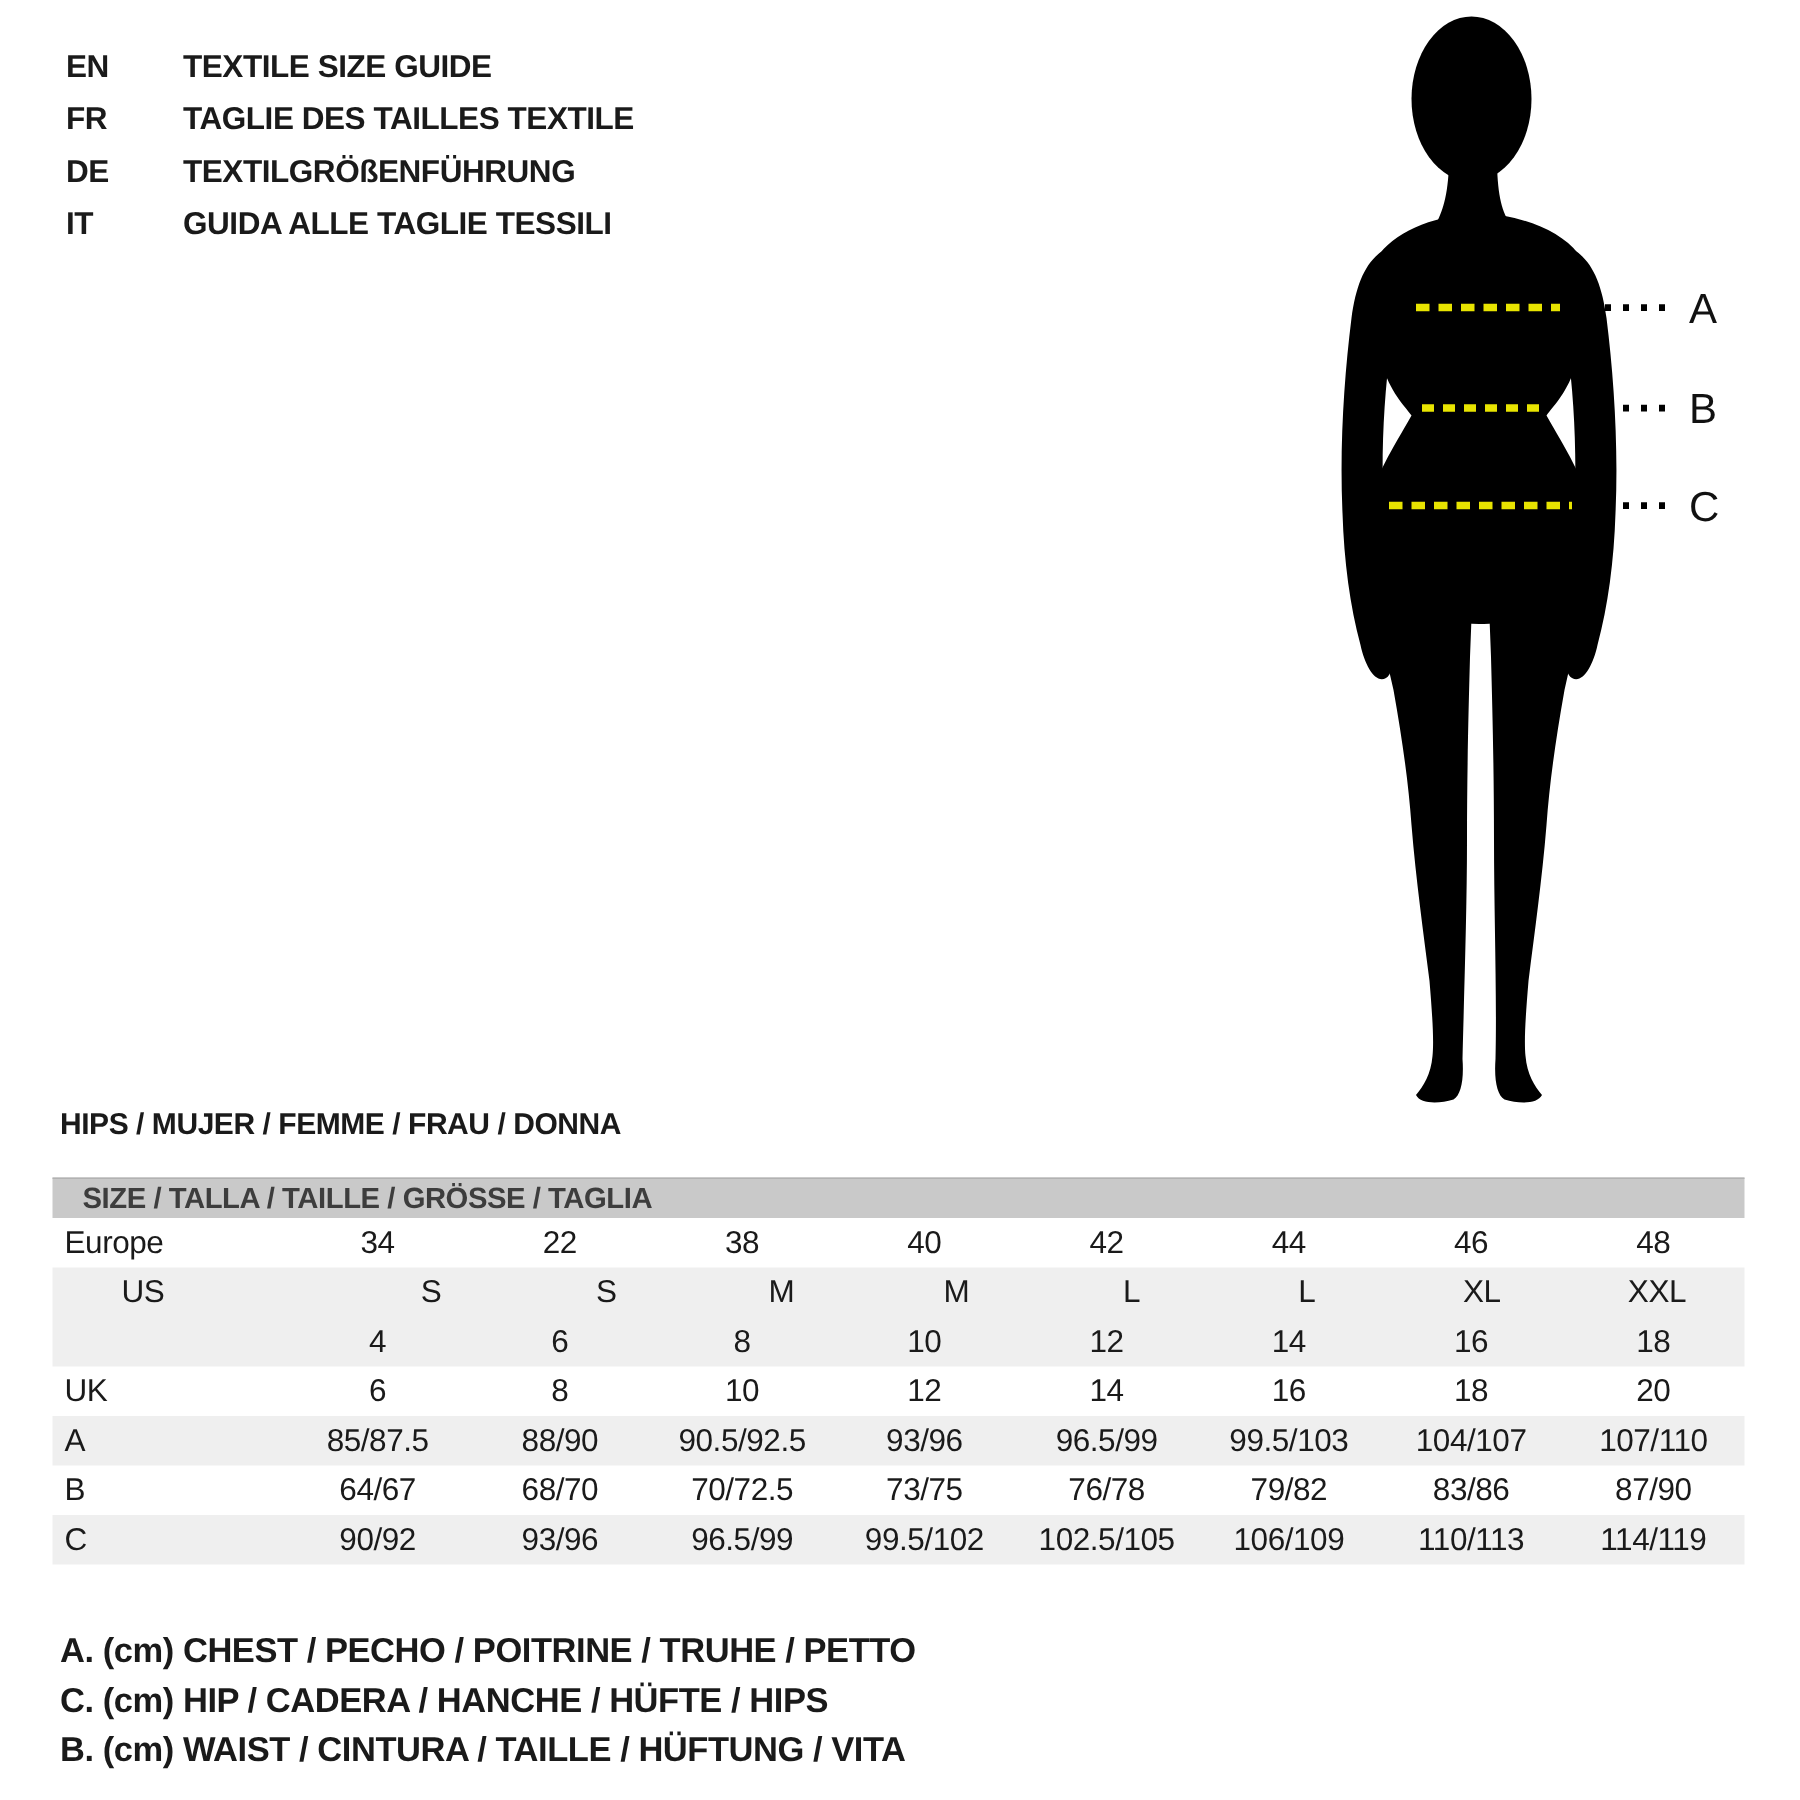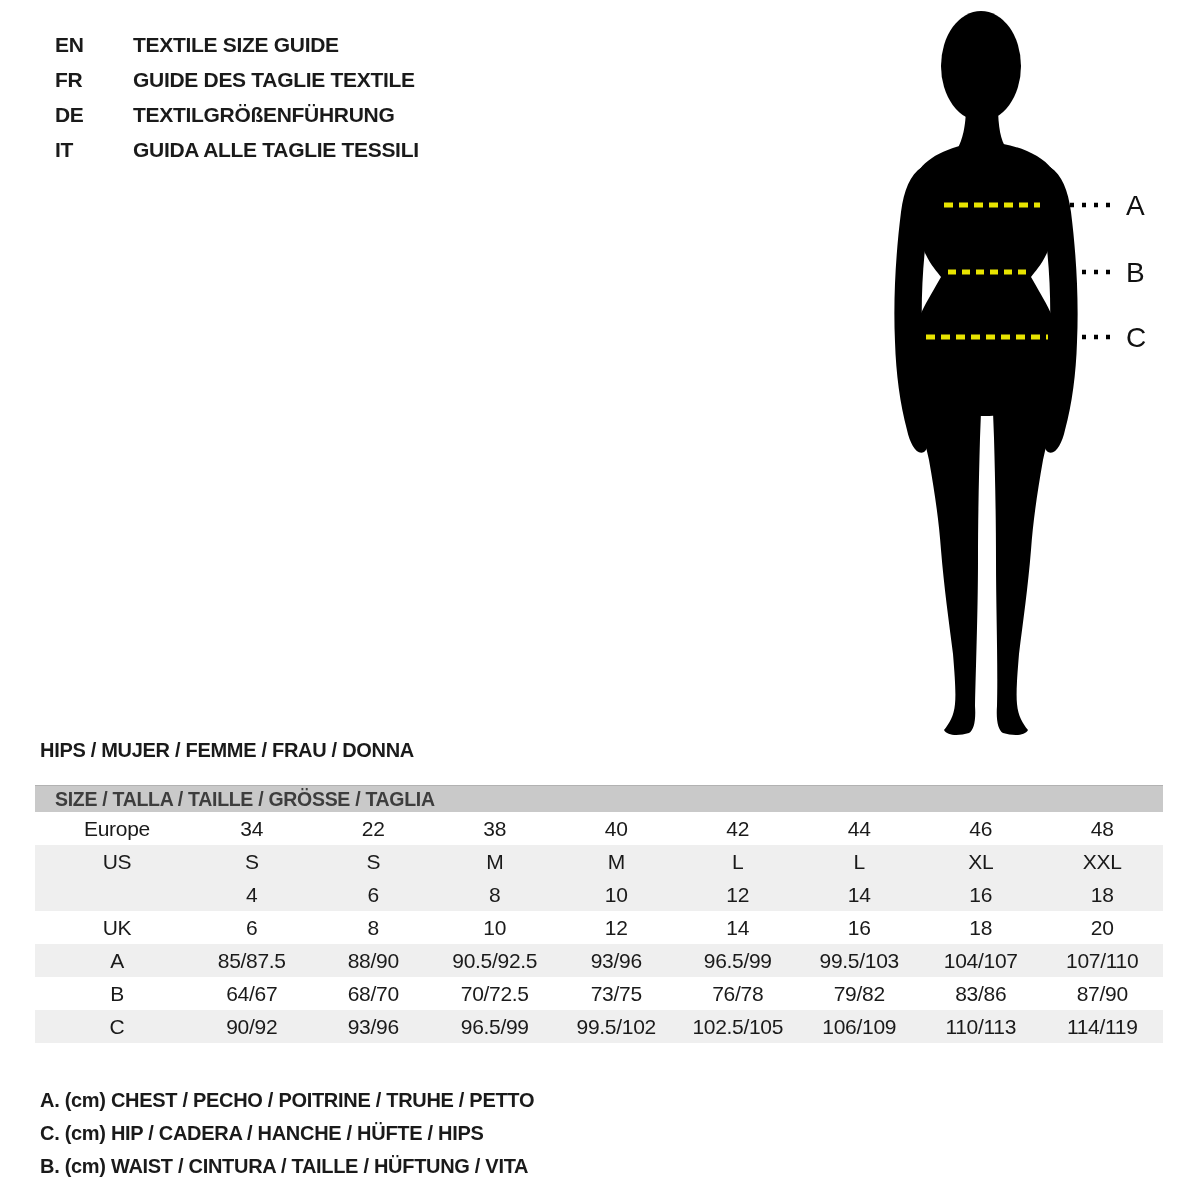--- a/index.html
+++ b/index.html
@@ -2,53 +2,53 @@
 <html><head>
 <meta charset="utf-8">
 <style>
   html,body{margin:0;padding:0;}
   body{
     width:1200px;height:1200px;position:relative;background:#ffffff;
     font-family:"Liberation Sans", sans-serif;color:#1a1a1a;overflow:hidden;
     -webkit-font-smoothing:antialiased;
   }
   
-  .lang-list{position:absolute;left:55px;top:27px;}
+  .lang-list{position:absolute;left:44px;top:27px;}
   .lang-row{display:flex;line-height:35px;font-size:21px;font-weight:700;letter-spacing:-0.3px;}
   .lang-code{width:78px;flex:0 0 78px;}
   .lang-label{white-space:nowrap;text-align:right;}
   
   .figure-wrap{position:absolute;left:880px;top:0;width:310px;height:740px;}
   
   .section-title{position:absolute;left:40px;top:739px;font-size:20px;font-weight:700;letter-spacing:-0.3px;}
   
   .size-table{position:absolute;left:35px;top:785px;width:1128px;font-size:21px;letter-spacing:-0.3px;}
   .size-table-header{
     height:27px;line-height:27px;background:#c9c9c9;border-top:1px solid #b2b2b2;
     color:#3d3d3d;font-weight:700;font-size:19.5px;padding-left:20px;box-sizing:border-box;
   }
   .trow{display:grid;grid-template-columns:156px repeat(8,1fr);height:33px;line-height:33px;}
   .trow.shade{background:#efefef;}
   .tcell{text-align:center;white-space:nowrap;overflow:hidden;}
-  .tcell.label{text-align:center;padding-left:8px;}
+  .tcell.label{text-align:left;padding-left:8px;}
   
   .legend{position:absolute;left:40px;top:1084px;}
-  .legend-row{line-height:33px;font-size:20px;font-weight:700;letter-spacing:-0.3px;white-space:nowrap;}
+  .legend-row{line-height:33px;font-size:23px;font-weight:700;letter-spacing:-0.3px;white-space:nowrap;}
 </style>
 </head>
 <body>
 
 <div class="lang-list">
     <div class="lang-row">
       <span class="lang-code">EN</span>
       <span class="lang-label">TEXTILE SIZE GUIDE</span>
     </div>
     <div class="lang-row">
       <span class="lang-code">FR</span>
-      <span class="lang-label">GUIDE DES TAGLIE TEXTILE</span>
+      <span class="lang-label">TAGLIE DES TAILLES TEXTILE</span>
     </div>
     <div class="lang-row">
       <span class="lang-code">DE</span>
       <span class="lang-label">TEXTILGRÖßENFÜHRUNG</span>
     </div>
     <div class="lang-row">
       <span class="lang-code">IT</span>
       <span class="lang-label">GUIDA ALLE TAGLIE TESSILI</span>
     </div>
   </div>
@@ -104,21 +104,21 @@
         <div class="tcell label">Europe</div>
         <div class="tcell">34</div>
         <div class="tcell">22</div>
         <div class="tcell">38</div>
         <div class="tcell">40</div>
         <div class="tcell">42</div>
         <div class="tcell">44</div>
         <div class="tcell">46</div>
         <div class="tcell">48</div>
       </div>
-      <div class="trow shade" style="background: rgb(239, 239, 239);">
+      <div class="trow shade" style="background: rgb(239, 239, 239); padding-left: 38px;">
         <div class="tcell label">US</div>
         <div class="tcell">S</div>
         <div class="tcell">S</div>
         <div class="tcell">M</div>
         <div class="tcell">M</div>
         <div class="tcell">L</div>
         <div class="tcell">L</div>
         <div class="tcell">XL</div>
         <div class="tcell">XXL</div>
       </div>

